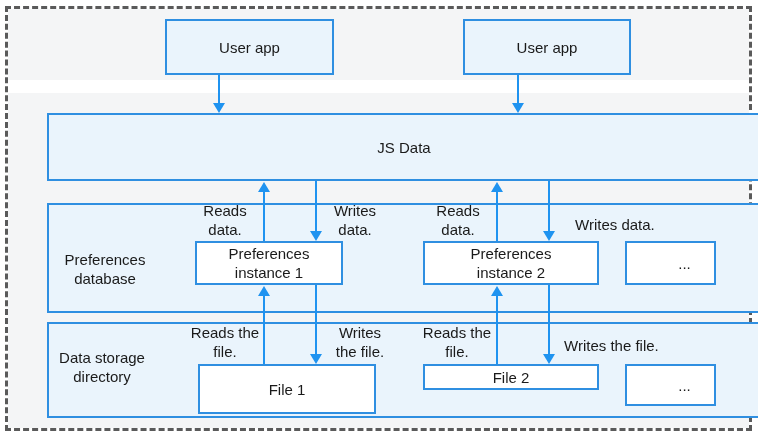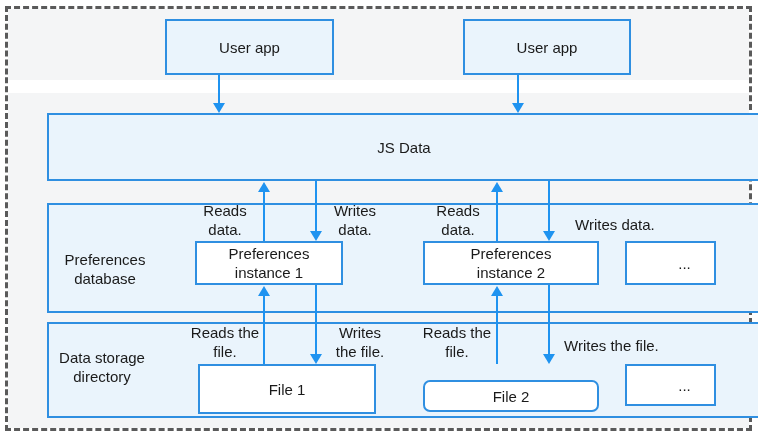--- a/index.html
+++ b/index.html
@@ -70,21 +70,21 @@
 <div class="abs whitebox inst" style="left:423px;top:241px;width:176px;height:44px;">
   <span class="wrap">Preferences instance 2</span>
 </div>
 <div class="abs whitebox dotsbox" style="left:625px;top:241px;width:91px;height:44px;">
   <span>...</span>
 </div>
 
 <div class="abs whitebox" style="left:198px;top:364px;width:178px;height:50px;">
   <span>File 1</span>
 </div>
-<div class="abs whitebox" style="left:423px;top:380px;width:176px;height:32px;border-radius:7px;">
+<div class="abs whitebox" style="left:423px;top:364px;width:176px;height:26px;">
   <span>File 2</span>
 </div>
 <div class="abs whitebox dotsbox" style="left:625px;top:364px;width:91px;height:42px;">
   <span>...</span>
 </div>
 
 <div>
   <div class="vline" style="left:218px;top:75px;height:30px;"></div>
   <div class="ah ah-down" style="left:213px;top:103px;"></div>
 </div>

